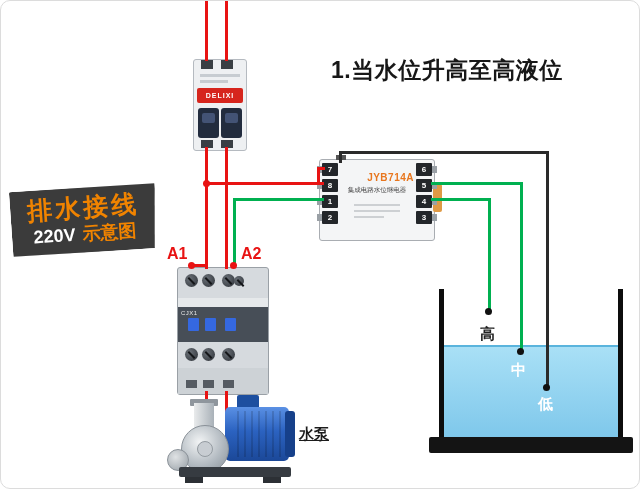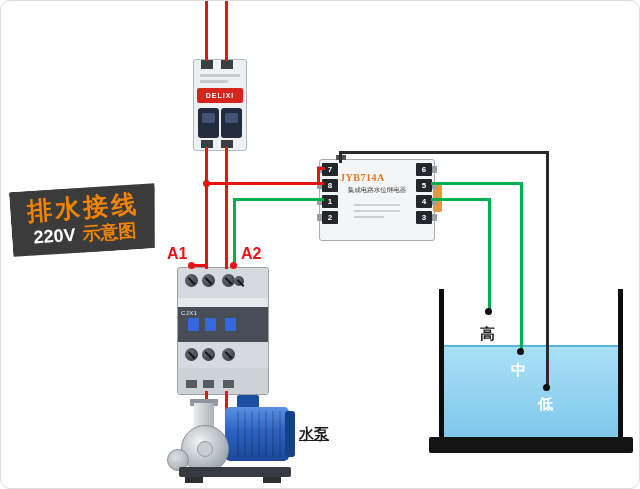--- a/index.html
+++ b/index.html
@@ -36,21 +36,21 @@
   .breaker .toggle .notch{position:absolute;left:4px;top:5px;width:13px;height:10px;background:#435375;border-radius:2px;}
   
   .relay{position:absolute;left:318px;top:158px;width:114px;height:80px;background:#f4f5f6;border:1px solid #a9adb2;border-radius:3px;}
   .relay .tab{position:absolute;left:16px;top:-5px;width:10px;height:5px;background:#555;}
   .relay .clip{position:absolute;right:-8px;top:24px;width:9px;height:28px;background:#df9a45;border-radius:2px;}
   .term{position:absolute;width:16px;height:13px;background:#23262a;color:#fff;font-size:8px;font-weight:700;text-align:center;line-height:13px;border-radius:1px;}
   .term.l{left:2px;}
   .term.r{left:96px;}
   .term.l::after{content:"";position:absolute;left:-5px;top:3px;width:5px;height:7px;background:#9aa0a6;}
   .term.r::after{content:"";position:absolute;right:-5px;top:3px;width:5px;height:7px;background:#9aa0a6;}
-  .relay .model{position:absolute;left:20px;top:12px;width:74px;text-align:left;font-size:10px;font-weight:700;color:var(--relay-orange);letter-spacing:0.5px;font-family:Liberation Serif, serif;}
+  .relay .model{position:absolute;left:20px;top:12px;width:74px;text-align:right;font-size:10px;font-weight:700;color:var(--relay-orange);letter-spacing:0.5px;}
   .relay .cn{position:absolute;left:20px;top:26px;width:74px;text-align:center;font-size:6.5px;color:#444;}
   .relay .spec{position:absolute;height:2px;background:#cdd0d3;}
   
   .contactor{position:absolute;left:176px;top:266px;width:90px;height:126px;background:#d6dade;border:1px solid #9aa0a6;border-radius:3px;}
   .screw{position:absolute;width:13px;height:13px;border-radius:50%;background:radial-gradient(circle at 35% 35%,#6a7077,#2c3036);}
   .screw::after{content:"";position:absolute;left:2px;top:5.5px;width:9px;height:2px;background:#141619;transform:rotate(45deg);}
   .contactor .strip{position:absolute;left:0;top:30px;width:90px;height:9px;background:#e6e9eb;}
   .contactor .band{position:absolute;left:0;top:39px;width:90px;height:35px;background:#474e57;}
   .contactor .band .bluesq{position:absolute;top:11px;width:11px;height:13px;background:#3568e0;border-radius:1px;}
   .contactor .band .mtxt{position:absolute;left:3px;top:3px;font-size:6px;color:#e8e8e8;letter-spacing:0.5px;}
@@ -144,20 +144,21 @@
   <div class="tank-water"></div>
   <div class="tank-base"></div>
 
   <div class="badge">
     <div class="l1">排水接线</div>
     <div class="l2">
       <span class="v">220V</span><span class="s">示意图</span>
     </div>
   </div>
 
+  <div class="title">1.当水位升高至高液位</div>
 
   <div class="coil-label" style="left:166px;top:244px;">A1</div>
   <div class="coil-label" style="left:240px;top:244px;">A2</div>
 
   <div class="wire red" style="left:204px;top:0;width:3px;height:60px;"></div>
   <div class="wire red" style="left:224px;top:0;width:3px;height:60px;"></div>
   <div class="wire red" style="left:204px;top:146px;width:3px;height:122px;"></div>
   <div class="wire red" style="left:224px;top:146px;width:3px;height:122px;"></div>
   <div class="wire red" style="left:204px;top:181px;width:119px;height:3px;"></div>
   <div class="wire red" style="left:316px;top:166px;width:3px;height:18px;"></div>

